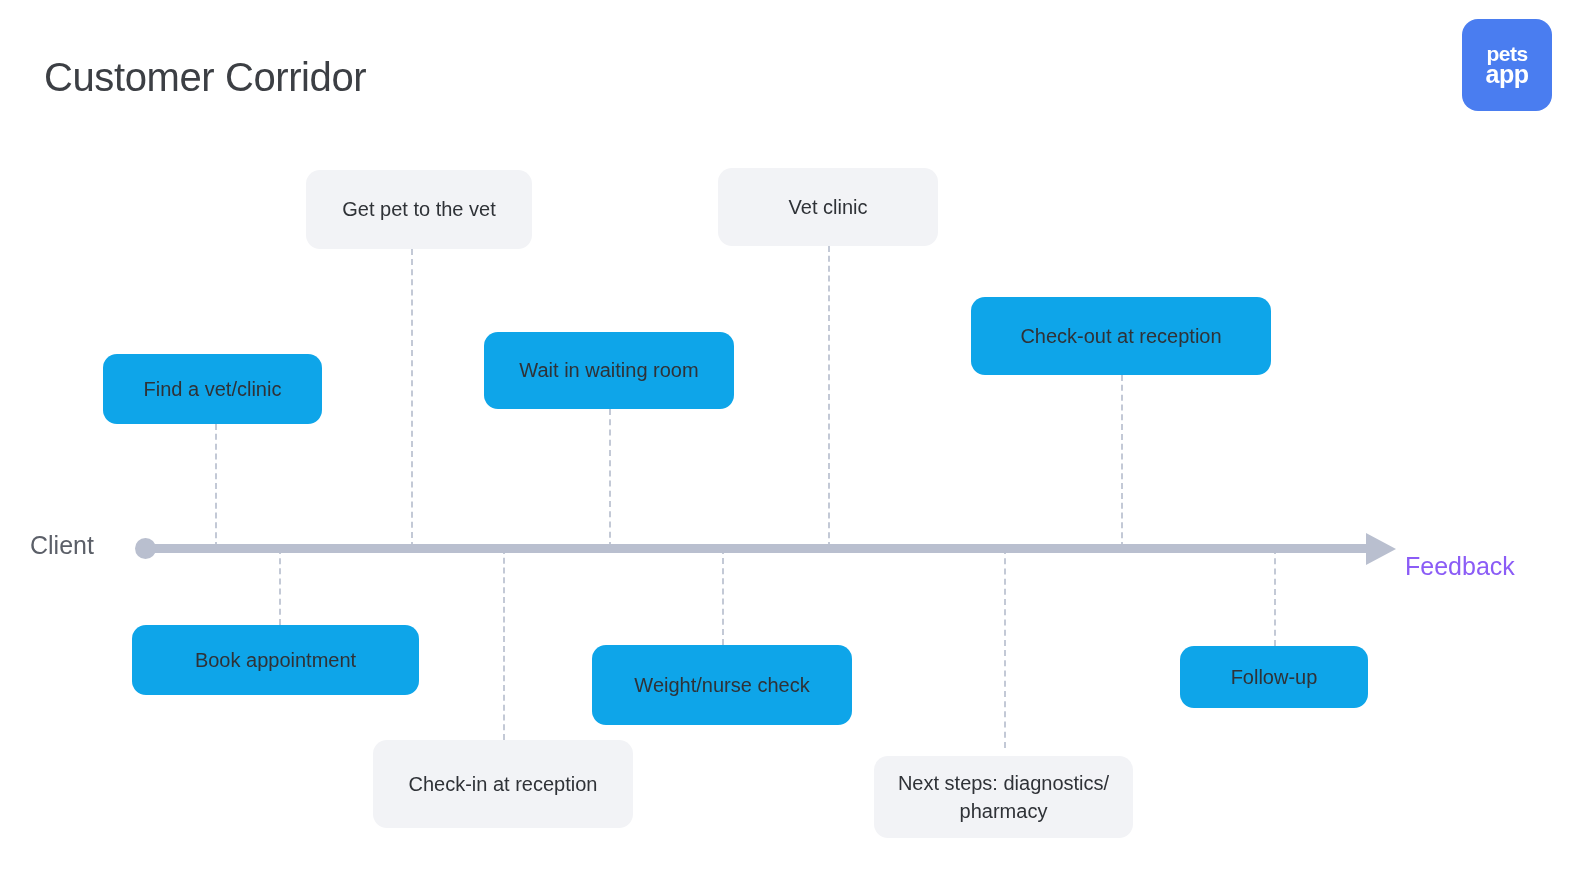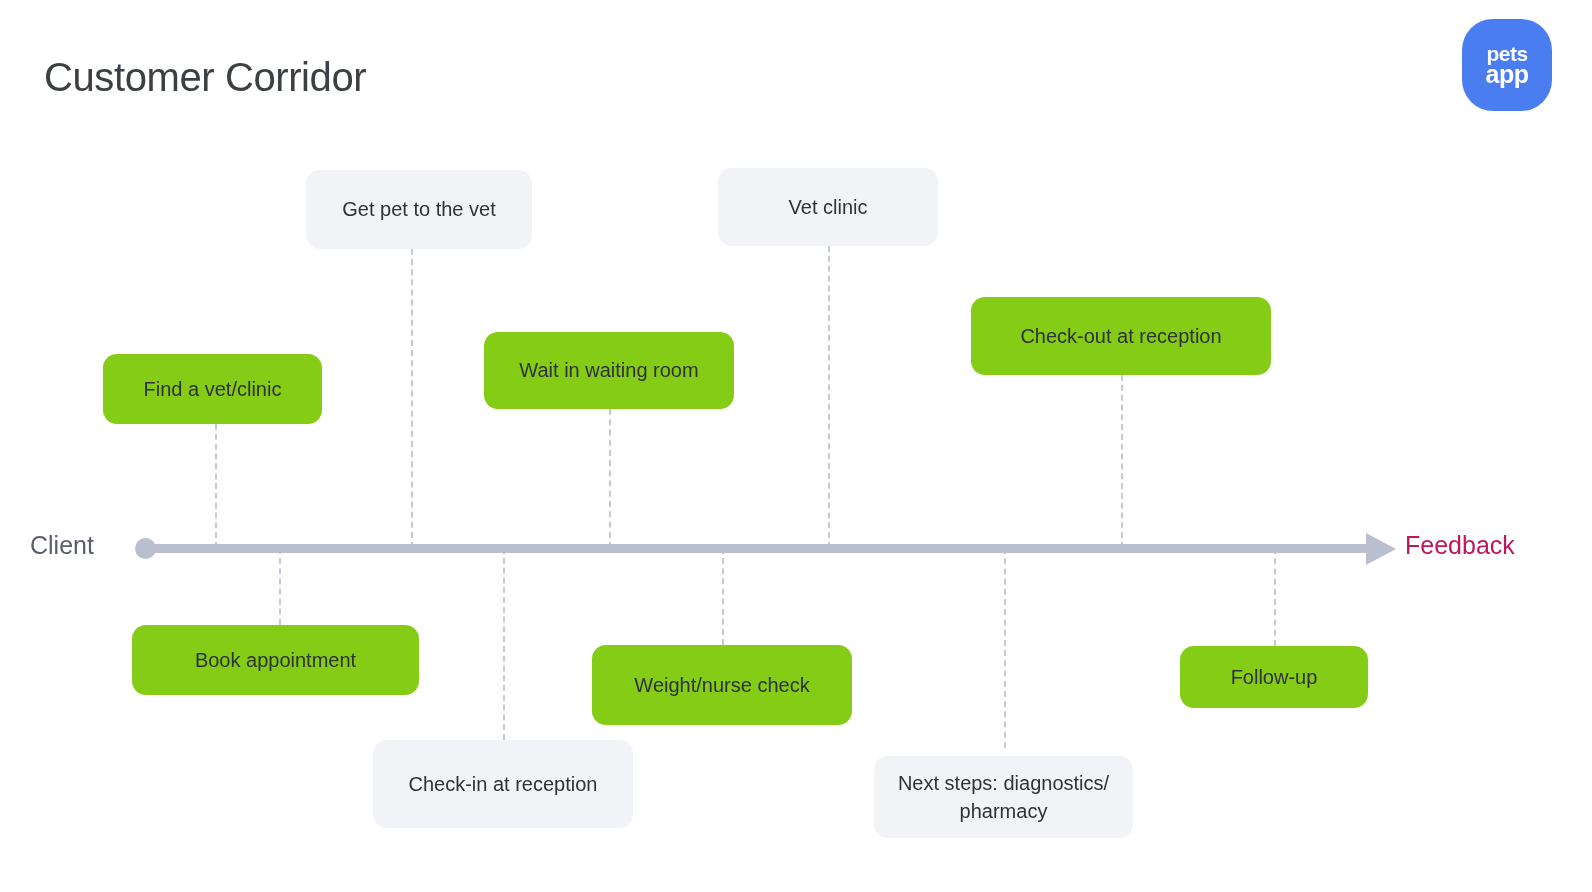--- a/index.html
+++ b/index.html
@@ -32,21 +32,21 @@
   }
 
   
   #logo {
     position: absolute;
     left: 1462px;
     top: 19px;
     width: 90px;
     height: 92px;
     background: #4A7DF0;
-    border-radius: 31px;
+    border-radius: 16px;
     display: flex;
     flex-direction: column;
     align-items: center;
     justify-content: center;
     line-height: 0.92;
   }
   .logo-line {
     color: #ffffff;
     font-weight: 700;
     font-size: 21px;
@@ -86,23 +86,23 @@
     position: absolute;
     left: 30px;
     top: 531px;
     font-size: 25px;
     color: #5b5f68;
     white-space: nowrap;
   }
   #axis-label-right {
     position: absolute;
     left: 1405px;
-    top: 531px;
+    top: 552px;
     font-size: 25px;
-    color: #be185d;
+    color: #8b5cf6;
     white-space: nowrap;
   }
 
   
   .connector {
     position: absolute;
     width: 0;
     border-left: 2px dashed #c3c9d6;
   }
 
@@ -110,21 +110,21 @@
   .step-box {
     position: absolute;
     border-radius: 14px;
     display: flex;
     align-items: center;
     justify-content: center;
     text-align: center;
     box-sizing: border-box;
     padding: 6px 14px;
   }
-  .step-box.blue { background: #84cc16; }
+  .step-box.blue { background: #0ea5e9; }
   .step-box.gray { background: #f2f3f6; }
   .step-label {
     font-size: 20px;
     line-height: 1.42;
     color: #2f3237;
   }
 </style>
 </head>
 <body>
 

